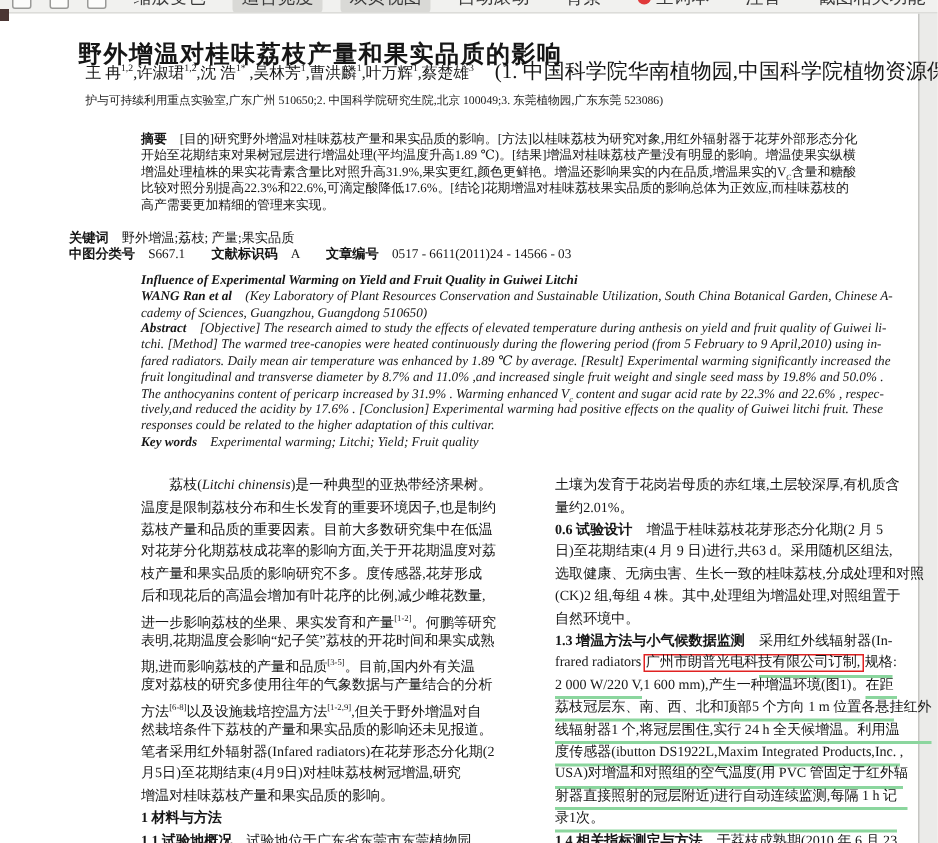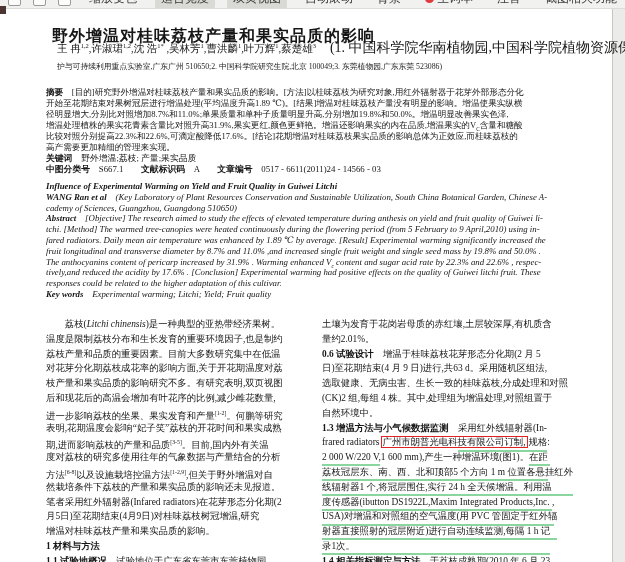--- a/index.html
+++ b/index.html
@@ -28,21 +28,21 @@
   .abstract{left:46px;top:87px;font-size:8.6px;}
   .abstract .tl{line-height:11px;height:11px;}
   .kwline{left:46px;top:153px;font-size:8.8px;white-space:nowrap;}
   .clcline{left:46px;top:164px;font-size:8.8px;white-space:nowrap;}
   .english{left:46px;top:181px;font-size:8.8px;font-style:italic;}
   .english .tl{line-height:10.8px;height:10.8px;}
   .col{font-size:9.4px;}
   .col .tl{line-height:14.8px;height:14.8px;}
   .col-left{left:46px;top:317px;width:264px;}
   .col-right{left:322px;top:317px;width:264px;}
-  .tl{white-space:nowrap;overflow:visible;}
+  .tl{white-space:nowrap;overflow:visible;margin-left:48px;}
   
   .sg-b{font-weight:bold;}
   .sg-i{font-style:italic;}
   .sg-sup{vertical-align:super;font-size:62%;}
   .sg-sub{vertical-align:sub;font-size:62%;}
   .sg-small{font-size:14px;}
   .sg-u{border-bottom:2px solid #8bd69e;padding-bottom:17px;}
   .sg-r{border:1.6px solid #e02222;padding:0 1px;margin:0 1px;}
 </style>
 </head>
@@ -67,21 +67,20 @@
 
 <div class="page"></div>
 <div class="gutter"></div>
 
 <div class="abs title">野外增温对桂味荔枝产量和果实品质的影响</div>
 <div class="abs authors"><span>王 冉</span><span class="sg-sup">1,2</span><span>,许淑珺</span><span class="sg-sup">1,2</span><span>,沈 浩</span><span class="sg-sup">1*</span><span> ,吴林芳</span><span class="sg-sup">1</span><span>,曹洪麟</span><span class="sg-sup">1</span><span>,叶万辉</span><span class="sg-sup">1</span><span>,蔡楚雄</span><span class="sg-sup">3</span><span class="sg-small">　(1. 中国科学院华南植物园,中国科学院植物资源保</span></div>
 <div class="abs affil2">护与可持续利用重点实验室,广东广州 510650;2. 中国科学院研究生院,北京 100049;3. 东莞植物园,广东东莞 523086)</div>
 <div class="abs abstract">
     <div class="tl"><span class="sg-b">摘要</span><span>　[目的]研究野外增温对桂味荔枝产量和果实品质的影响。[方法]以桂味荔枝为研究对象,用红外辐射器于花芽外部形态分化</span></div>
     <div class="tl"><span>开始至花期结束对果树冠层进行增温处理(平均温度升高1.89 ℃)。[结果]增温对桂味荔枝产量没有明显的影响。增温使果实纵横</span></div>
-    <div class="tl"><span>径明显增大,分别比对照增加8.7%和11.0%;单果质量和单种子质量明显升高,分别增加19.8%和50.0%。增温明显改善果实色泽,</span></div>
     <div class="tl"><span>增温处理植株的果实花青素含量比对照升高31.9%,果实更红,颜色更鲜艳。增温还影响果实的内在品质,增温果实的V</span><span class="sg-sub">C</span><span>含量和糖酸</span></div>
     <div class="tl"><span>比较对照分别提高22.3%和22.6%,可滴定酸降低17.6%。[结论]花期增温对桂味荔枝果实品质的影响总体为正效应,而桂味荔枝的</span></div>
     <div class="tl"><span>高产需要更加精细的管理来实现。</span></div>
   </div>
 <div class="abs kwline"><span class="sg-b">关键词</span><span>　野外增温;荔枝; 产量;果实品质</span></div>
 <div class="abs clcline"><span class="sg-b">中图分类号</span><span>　S667.1　　</span><span class="sg-b">文献标识码</span><span>　A　　</span><span class="sg-b">文章编号</span><span>　0517 - 6611(2011)24 - 14566 - 03</span></div>
 <div class="abs english">
     <div class="tl"><span class="sg-b">Influence of Experimental Warming on Yield and Fruit Quality in Guiwei Litchi</span></div>
     <div class="tl"><span class="sg-b">WANG Ran et al</span><span>　(Key Laboratory of Plant Resources Conservation and Sustainable Utilization, South China Botanical Garden, Chinese A-</span></div>
     <div class="tl"><span>cademy of Sciences, Guangzhou, Guangdong 510650)</span></div>
@@ -92,21 +91,21 @@
     <div class="tl"><span>The anthocyanins content of pericarp increased by 31.9% . Warming enhanced V</span><span class="sg-sub">c</span><span> content and sugar acid rate by 22.3% and 22.6% , respec-</span></div>
     <div class="tl"><span>tively,and reduced the acidity by 17.6% . [Conclusion] Experimental warming had positive effects on the quality of Guiwei litchi fruit. These</span></div>
     <div class="tl"><span>responses could be related to the higher adaptation of this cultivar.</span></div>
     <div class="tl"><span class="sg-b">Key words</span><span>　Experimental warming; Litchi; Yield; Fruit quality</span></div>
   </div>
 <div class="abs col col-left">
     <div class="tl"><span>　　荔枝(</span><span class="sg-i">Litchi chinensis</span><span>)是一种典型的亚热带经济果树。</span></div>
     <div class="tl"><span>温度是限制荔枝分布和生长发育的重要环境因子,也是制约</span></div>
     <div class="tl"><span>荔枝产量和品质的重要因素。目前大多数研究集中在低温</span></div>
     <div class="tl"><span>对花芽分化期荔枝成花率的影响方面,关于开花期温度对荔</span></div>
-    <div class="tl"><span>枝产量和果实品质的影响研究不多。有研究表明,双页视图</span></div>
+    <div class="tl"><span>枝产量和果实品质的影响研究不多。度传感器,花芽形成</span></div>
     <div class="tl"><span>后和现花后的高温会增加有叶花序的比例,减少雌花数量,</span></div>
     <div class="tl"><span>进一步影响荔枝的坐果、果实发育和产量</span><span class="sg-sup">[1-2]</span><span>。何鹏等研究</span></div>
     <div class="tl"><span>表明,花期温度会影响“妃子笑”荔枝的开花时间和果实成熟</span></div>
     <div class="tl"><span>期,进而影响荔枝的产量和品质</span><span class="sg-sup">[3-5]</span><span>。目前,国内外有关温</span></div>
     <div class="tl"><span>度对荔枝的研究多使用往年的气象数据与产量结合的分析</span></div>
     <div class="tl"><span>方法</span><span class="sg-sup">[6-8]</span><span>以及设施栽培控温方法</span><span class="sg-sup">[1-2,9]</span><span>,但关于野外增温对自</span></div>
     <div class="tl"><span>然栽培条件下荔枝的产量和果实品质的影响还未见报道。</span></div>
     <div class="tl"><span>笔者采用红外辐射器(Infared radiators)在花芽形态分化期(2</span></div>
     <div class="tl"><span>月5日)至花期结束(4月9日)对桂味荔枝树冠增温,研究</span></div>
     <div class="tl"><span>增温对桂味荔枝产量和果实品质的影响。</span></div>

